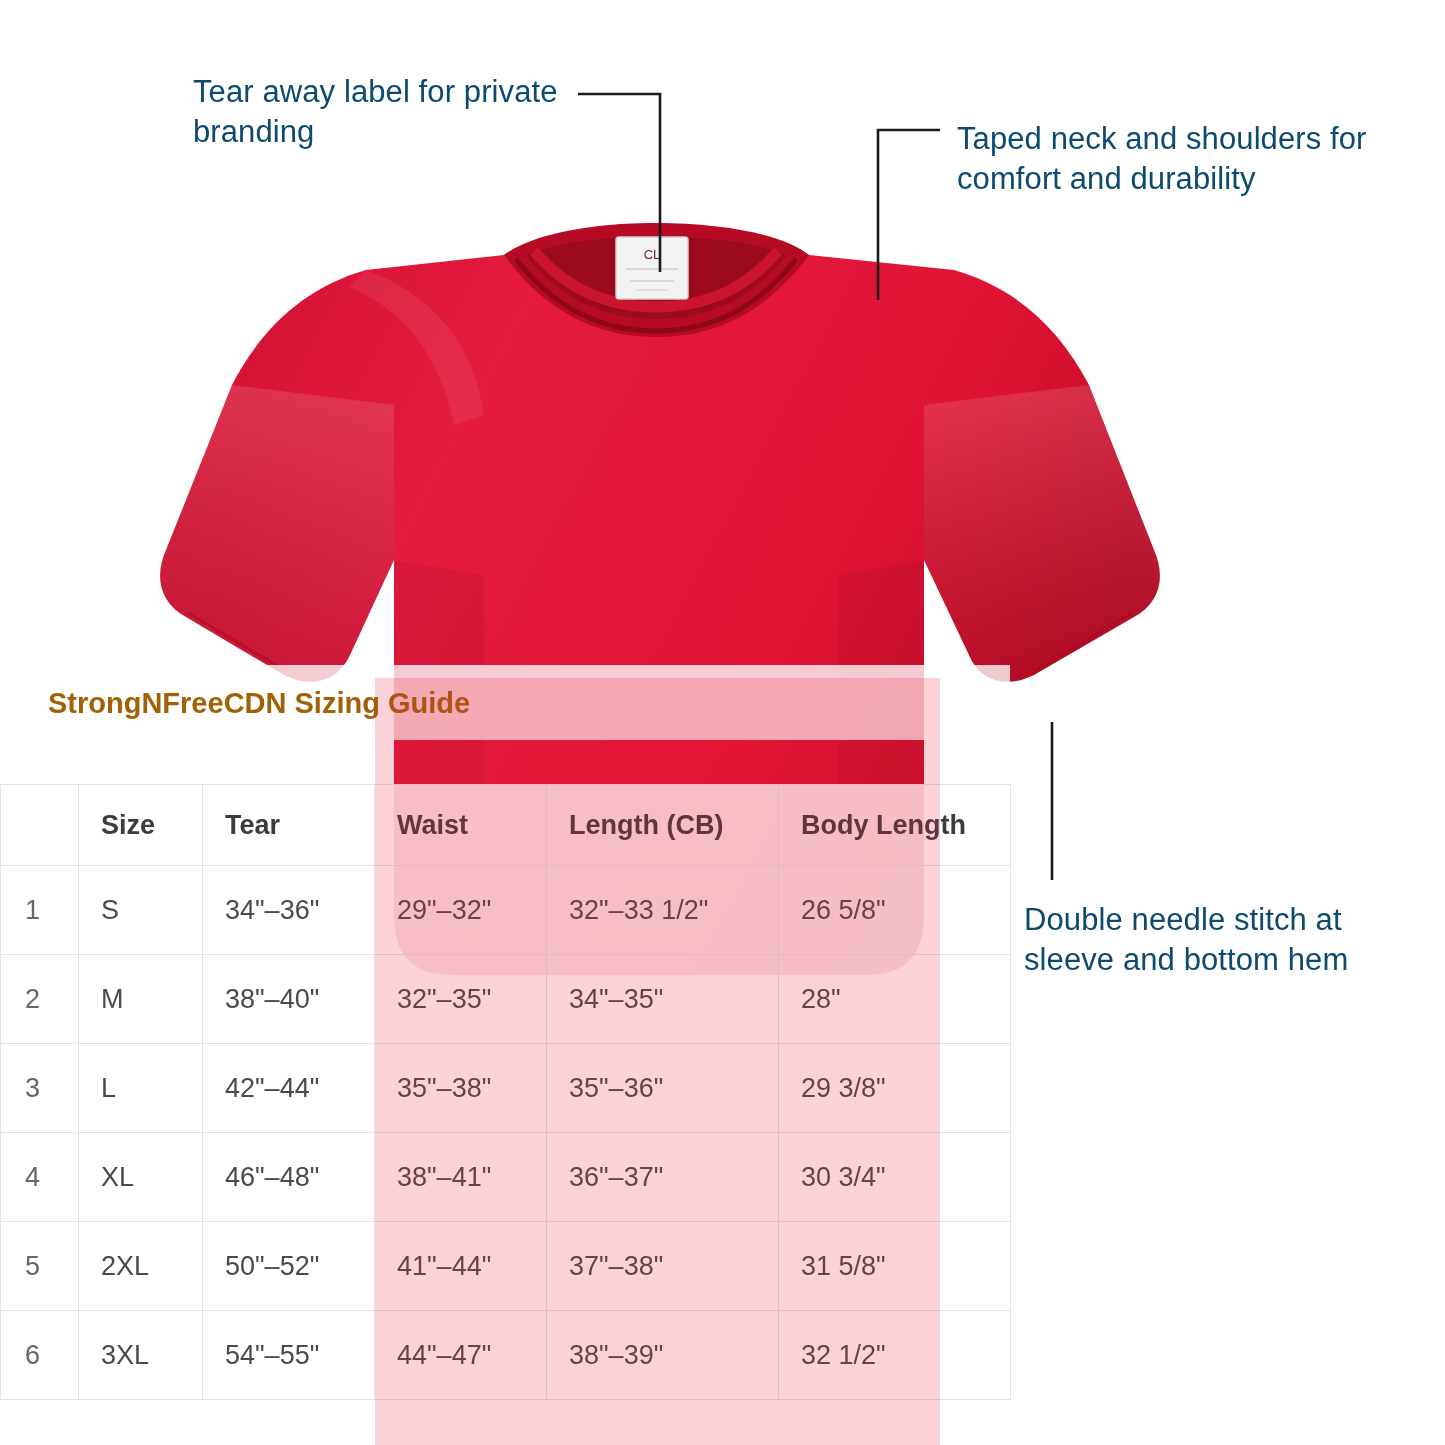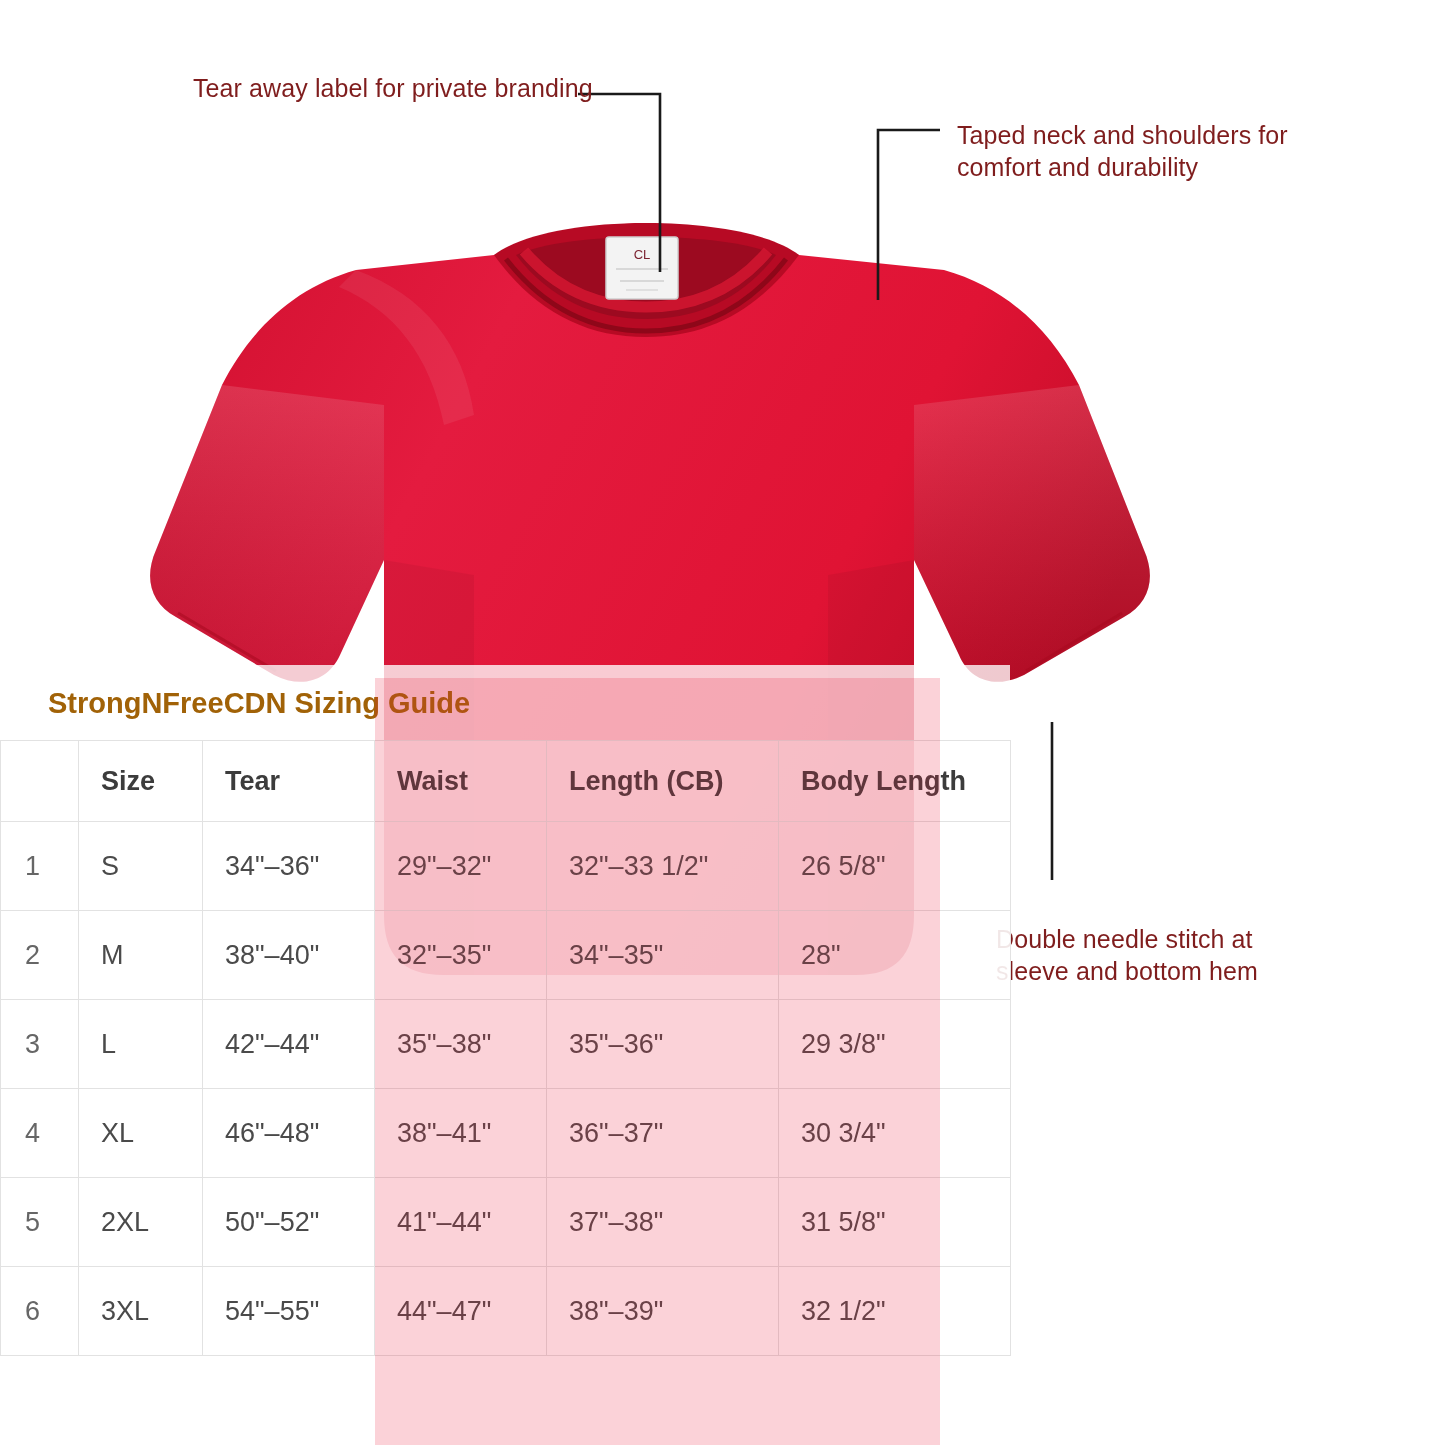--- a/index.html
+++ b/index.html
@@ -12,51 +12,50 @@
     height: 1445px;
     position: relative;
     overflow: hidden;
     font-family: "Liberation Sans", sans-serif;
     color: #1a1a1a;
   }
 
   
   .callout {
     position: absolute;
-    font-size: 25px;
+    font-size: 31px;
     line-height: 1.28;
-    color: #7f1d1d;
+    color: #0c4a6e;
     letter-spacing: 0.1px;
   }
   #callout-tear-label {
     left: 193px;
     top: 72px;
     width: 400px;
   }
   #callout-taped-neck {
     left: 957px;
     top: 119px;
     width: 420px;
   }
   #callout-double-needle {
-    left: 996px;
+    left: 1024px;
     top: 900px;
     width: 330px;
-    margin-top: 23px;
   }
 
   .leader {
     position: absolute;
     pointer-events: none;
   }
 
   
   #shirt-illustration {
     position: absolute;
-    left: 144px;
+    left: 154px;
     top: 215px;
     width: 1020px;
     height: 790px;
   }
 
   
   #sizing-table-block {
     position: absolute;
     left: 0;
     top: 665px;
@@ -67,20 +66,21 @@
     font-weight: bold;
     color: #a16207;
     padding: 22px 0 20px 48px;
     background: rgba(255,255,255,0.78);
   }
   table.sizing {
     border-collapse: collapse;
     width: 1010px;
     background: rgba(255,255,255,0.72);
     table-layout: fixed;
+    margin-top: 44px;
   }
   table.sizing th, table.sizing td {
     border: 1px solid #e2e2e2;
     font-size: 27px;
     color: #4a4a4a;
     height: 88px;
     padding: 0 0 0 22px;
     text-align: left;
     font-weight: normal;
     vertical-align: middle;

